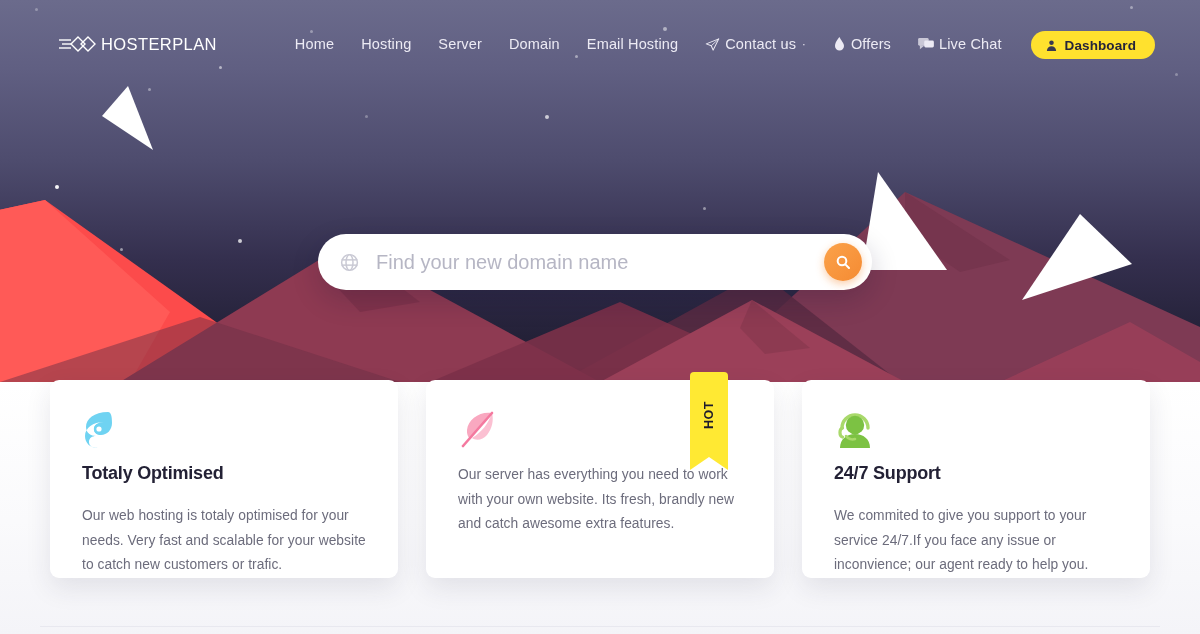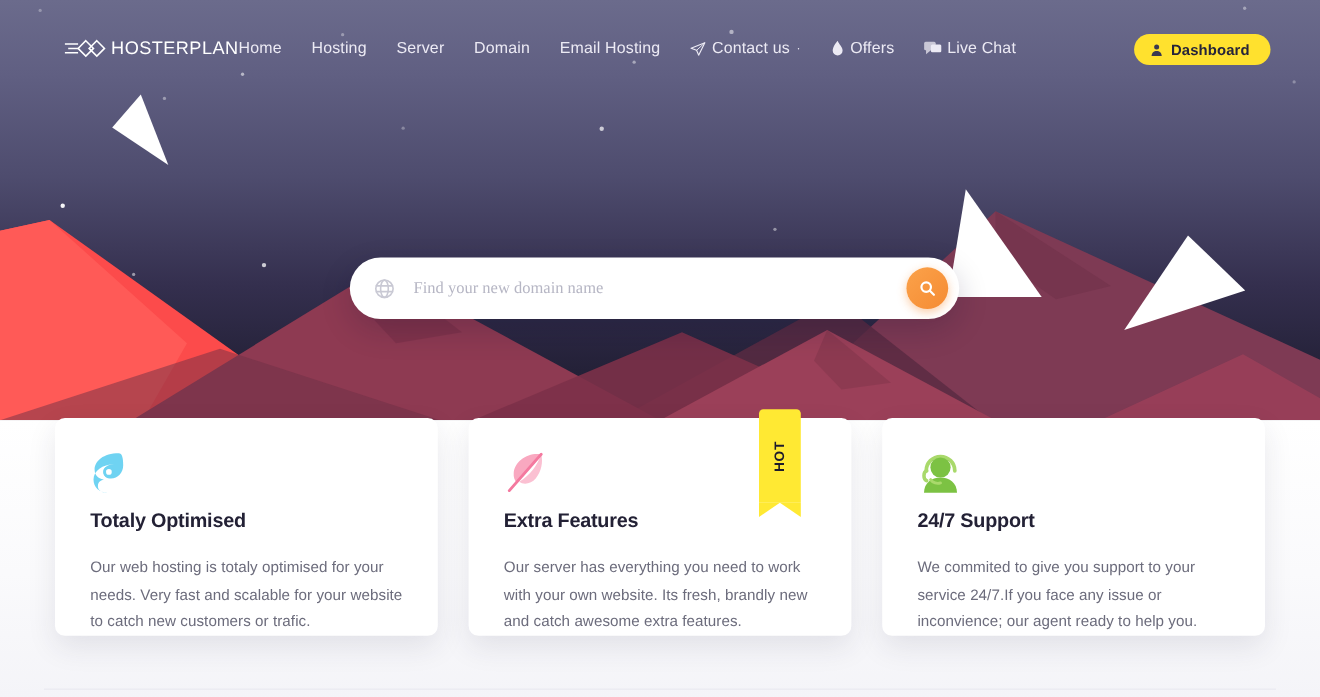--- a/index.html
+++ b/index.html
@@ -33,20 +33,21 @@
     display:flex; align-items:center; z-index:30;
   }
   .logo { display:flex; align-items:center; margin-left:58px; }
   .logo-mark { width:40px; height:20px; margin-right:3px; }
   .logo-text {
     color:#fff; font-size:16.5px; font-weight:400; letter-spacing:.4px;
   }
 
   .nav-links {
     display:flex; align-items:center; gap:27px;
+    margin-left:78px;
   }
   .nav-item {
     display:flex; align-items:center; gap:5px;
     color:#eceaf4; font-size:14.5px; font-weight:400;
     cursor:pointer; white-space:nowrap; letter-spacing:.15px;
   }
   .nav-item .ico { display:inline-flex; align-items:center; }
   .caret-dot { font-size:11px; margin-left:1px; color:#eceaf4; }
 
   .dash-btn {
@@ -70,22 +71,22 @@
   .searchbar {
     position:absolute; left:318px; top:234px;
     width:554px; height:56px;
     background:#fff; border-radius:28px;
     box-shadow:0 10px 28px rgba(20,15,50,.20);
     display:flex; align-items:center; z-index:20;
   }
   .globe { margin-left:21px; margin-right:16px; display:flex; }
   .search-input {
     flex:1; border:none; outline:none; background:transparent;
-    font-family:Liberation Serif, serif;
-    font-size:15px; color:#3b82f6;
+    font-family:Liberation Sans, sans-serif;
+    font-size:20px; color:#3b82f6;
   }
   .search-input::placeholder { color:#b6b6c4; }
   .search-go {
     width:38px; height:38px; margin-right:10px; flex:none;
     border:none; border-radius:50%; cursor:pointer;
     background:linear-gradient(135deg,#FBA24A 0%,#F58B33 100%);
     box-shadow:0 3px 9px rgba(245,139,51,.42);
     display:flex; align-items:center; justify-content:center;
   }
 
@@ -322,21 +323,20 @@
       <div class="hot-ribbon">
         <span class="hot-label">HOT</span>
       </div>
       <div class="card-icon">
         <svg width="40" height="40" viewBox="0 0 40 40">
           <path d="M34 3 C22 1 10 9 9 20 C8.6 24 10 27 12 29 L34 3 Z" fill="#F9A8C0"></path>
           <path d="M34 3 C30 14 24 22 14 28 C18 31 25 30 29 25 C34 19 36 10 34 3 Z" fill="#FBC0D2"></path>
           <path d="M34 3 L5 36" stroke="#F4799F" stroke-width="2.6" stroke-linecap="round"></path>
         </svg>
       </div>
-      <div class="card-title">Extra Features</div>
       <div class="card-text">Our server has everything you need to work with your own website. Its fresh, brandly new and catch awesome extra features.</div>
     </div>
 
     <div class="card">
       <div class="card-icon">
         <svg width="42" height="40" viewBox="0 0 42 40">
           <path d="M8 18 A13 13 0 0 1 34 18" fill="none" stroke="#A9D96B" stroke-width="3.4" stroke-linecap="round"></path>
           <circle cx="21" cy="15" r="9.2" fill="#7CC243"></circle>
           <path d="M6 38 C6 29 12.8 24 21 24 C29.2 24 36 29 36 38 Z" fill="#7CC243"></path>
           <path d="M8.5 18 A3.2 4.6 0 0 0 8.5 27" fill="none" stroke="#A9D96B" stroke-width="3.2" stroke-linecap="round"></path>

